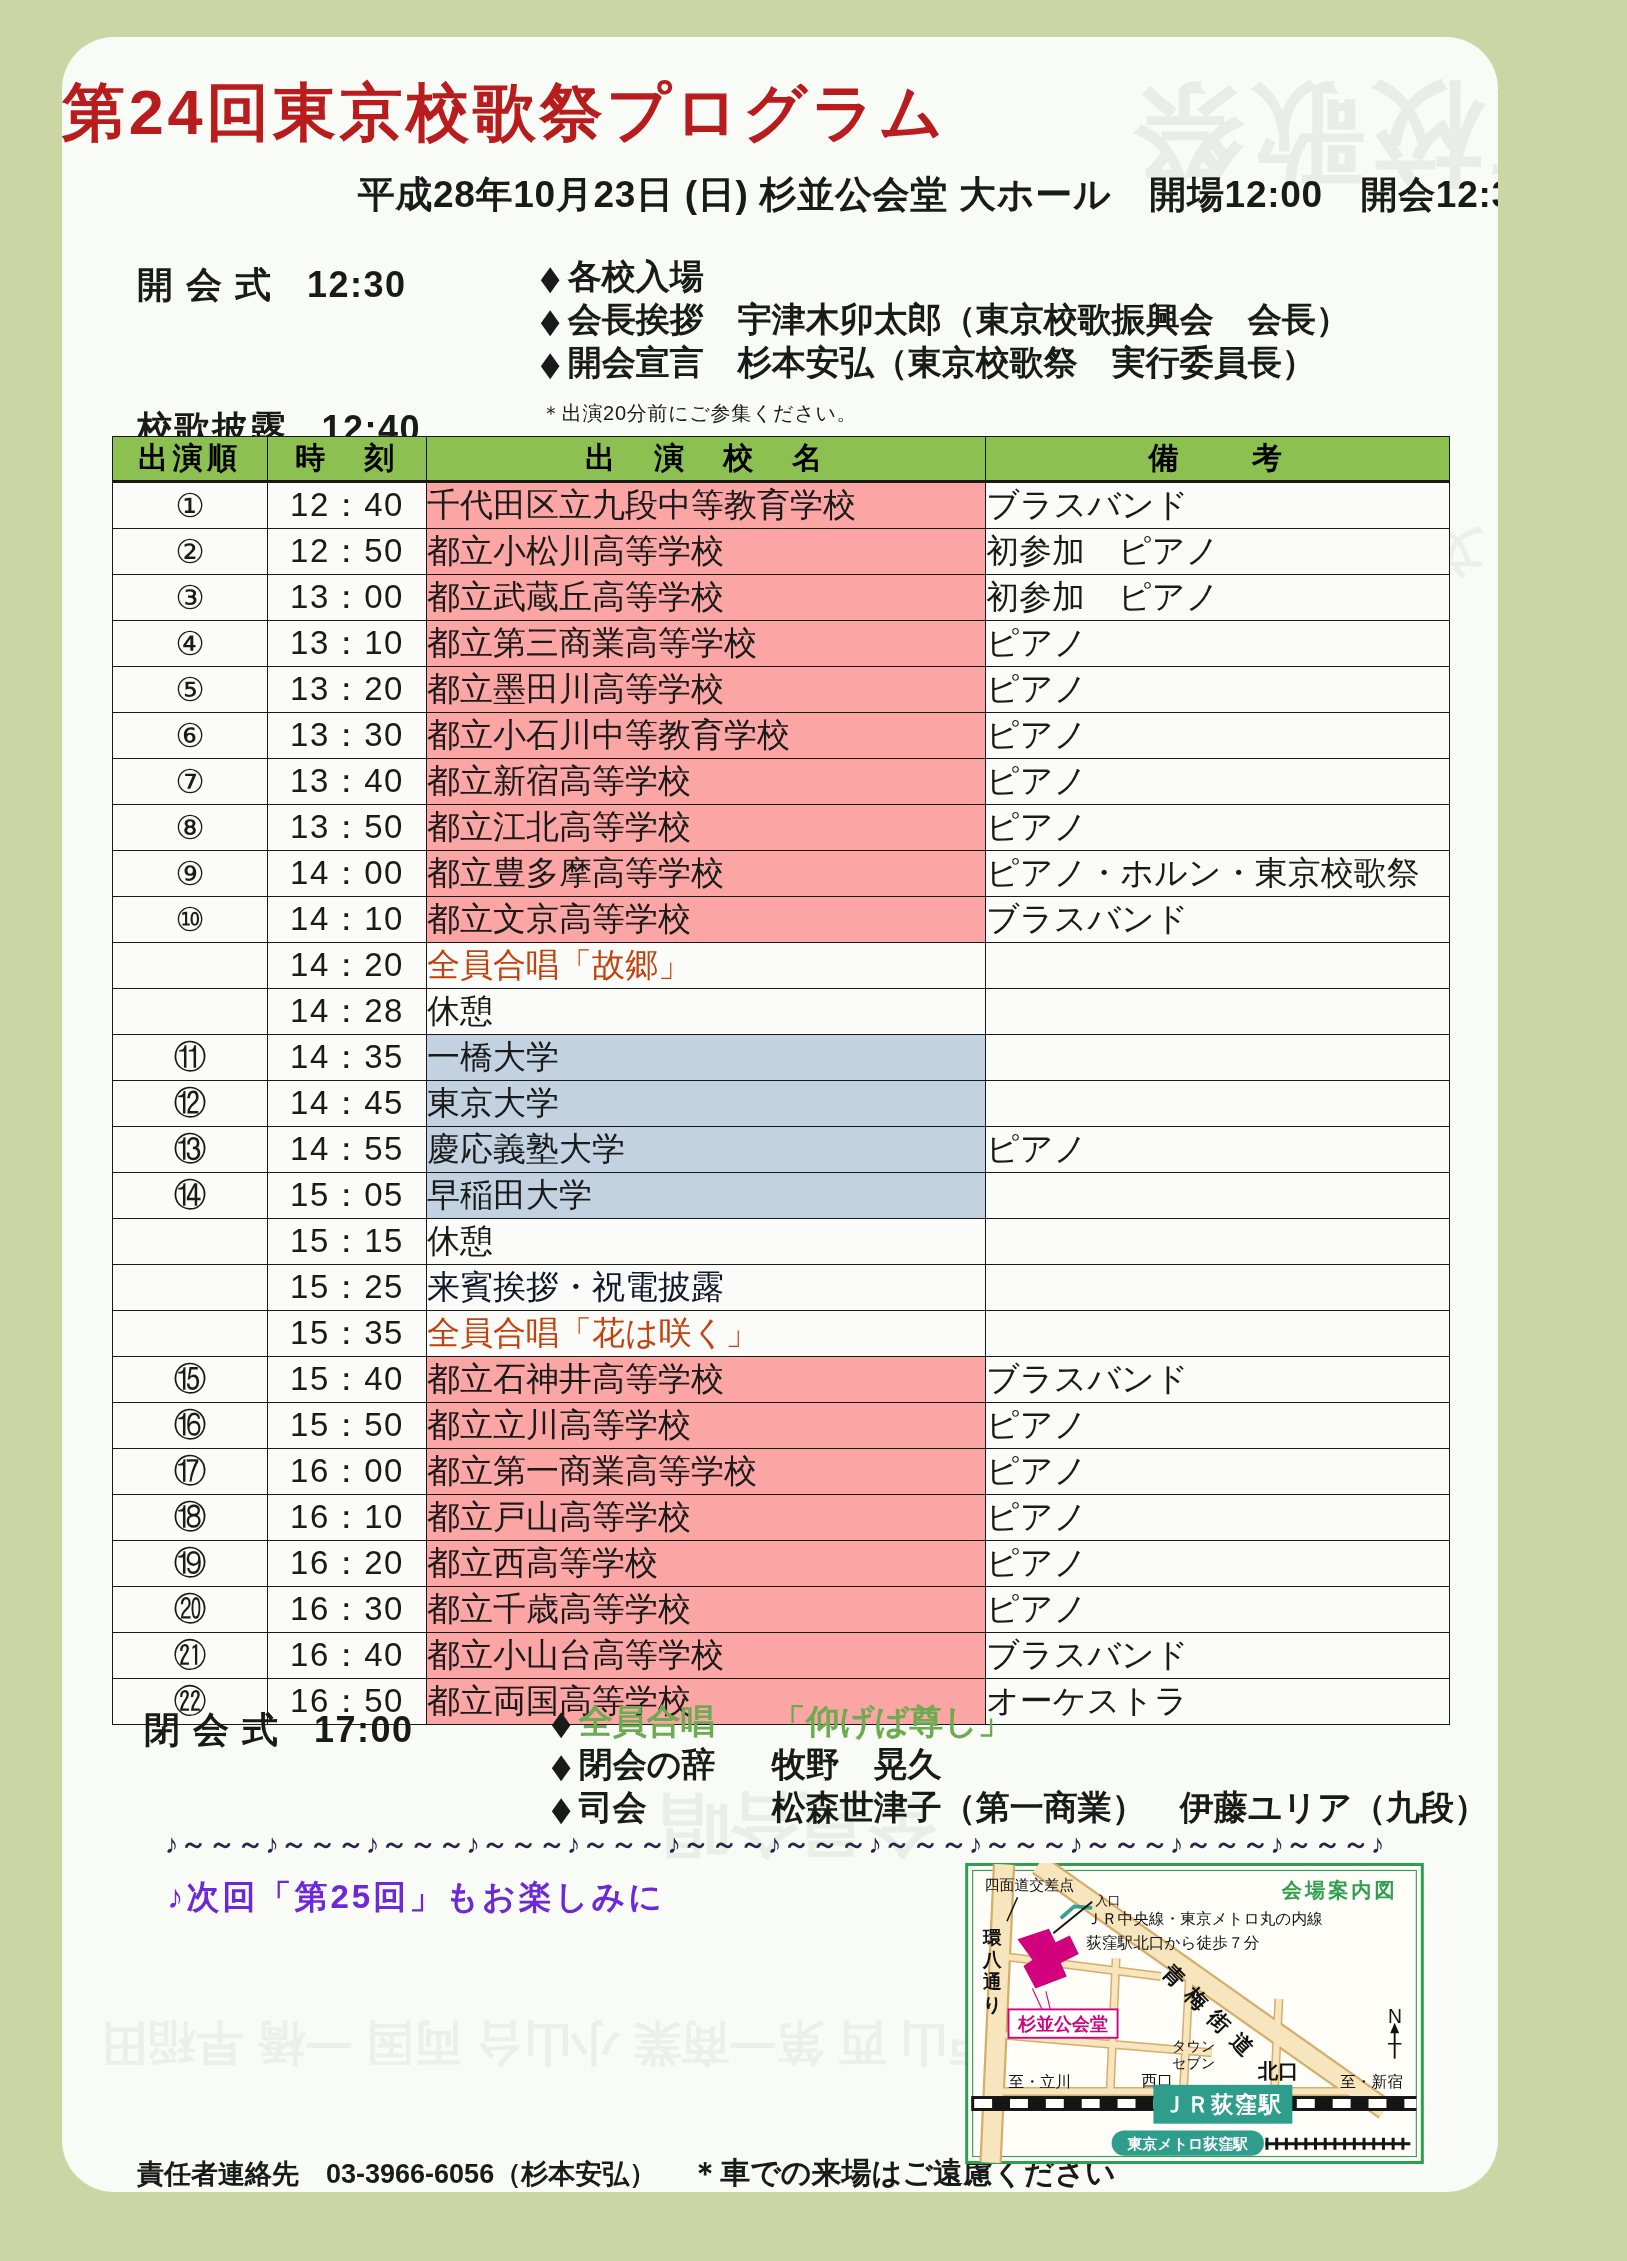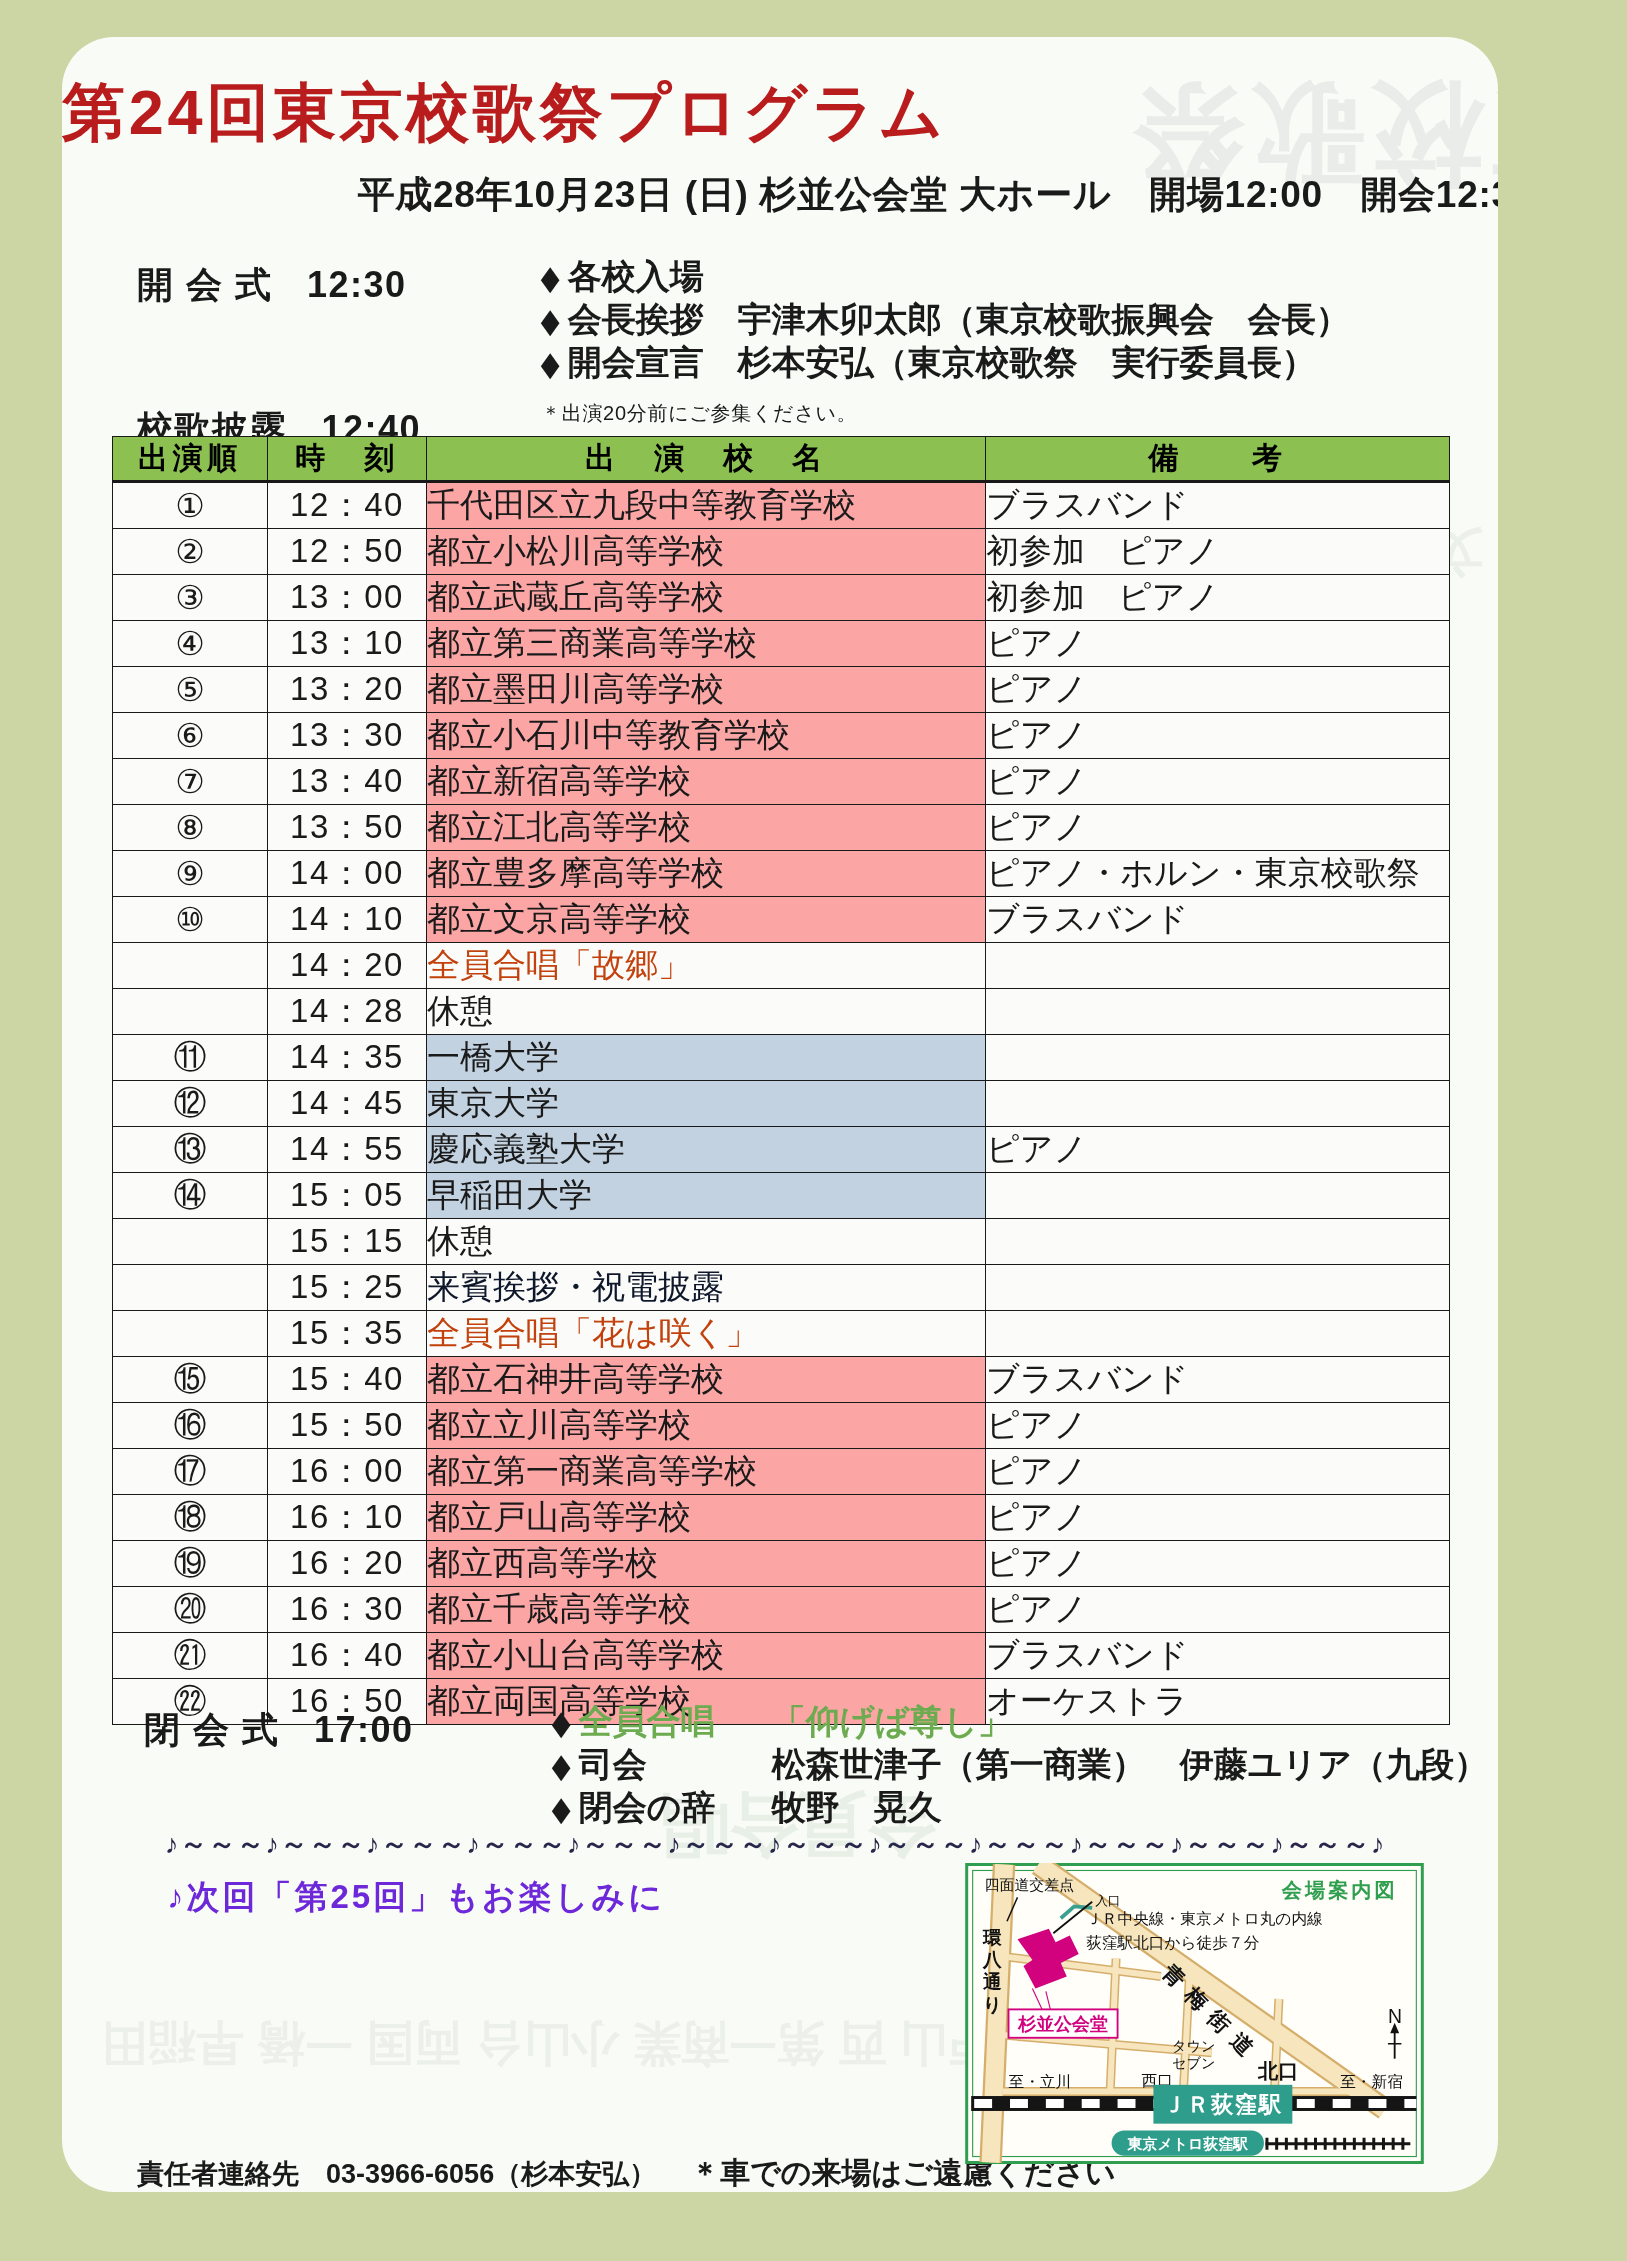--- a/index.html
+++ b/index.html
@@ -314,27 +314,27 @@
         <span>17:00</span>
       </div>
       <div class="closing-items">
           <div class="cl-item">
             <span class="diamond"></span>
             <span class="cl-label cl-green">全員合唱</span>
             <span class="cl-green">「仰げば尊し」</span>
           </div>
           <div class="cl-item">
             <span class="diamond"></span>
+            <span class="cl-label">閉会の辞</span>
+            <span class="">牧野　晃久</span>
+          </div>
+          <div class="cl-item">
+            <span class="diamond"></span>
             <span class="cl-label">司会</span>
             <span class="">松森世津子（第一商業）　伊藤ユリア（九段）</span>
-          </div>
-          <div class="cl-item">
-            <span class="diamond"></span>
-            <span class="cl-label">閉会の辞</span>
-            <span class="">牧野　晃久</span>
           </div>
         </div>
 
       <div class="notes-divider">♪～～～♪～～～♪～～～♪～～～♪～～～♪～～～♪～～～♪～～～♪～～～♪～～～♪～～～♪～～～♪</div>
       <div class="promo">♪次回「第25回」もお楽しみに</div>
 
       <div class="footer-line">
         <span class="contact">責任者連絡先　03-3966-6056（杉本安弘）</span>
         <span class="car-note">＊車での来場はご遠慮ください</span>
       </div>

